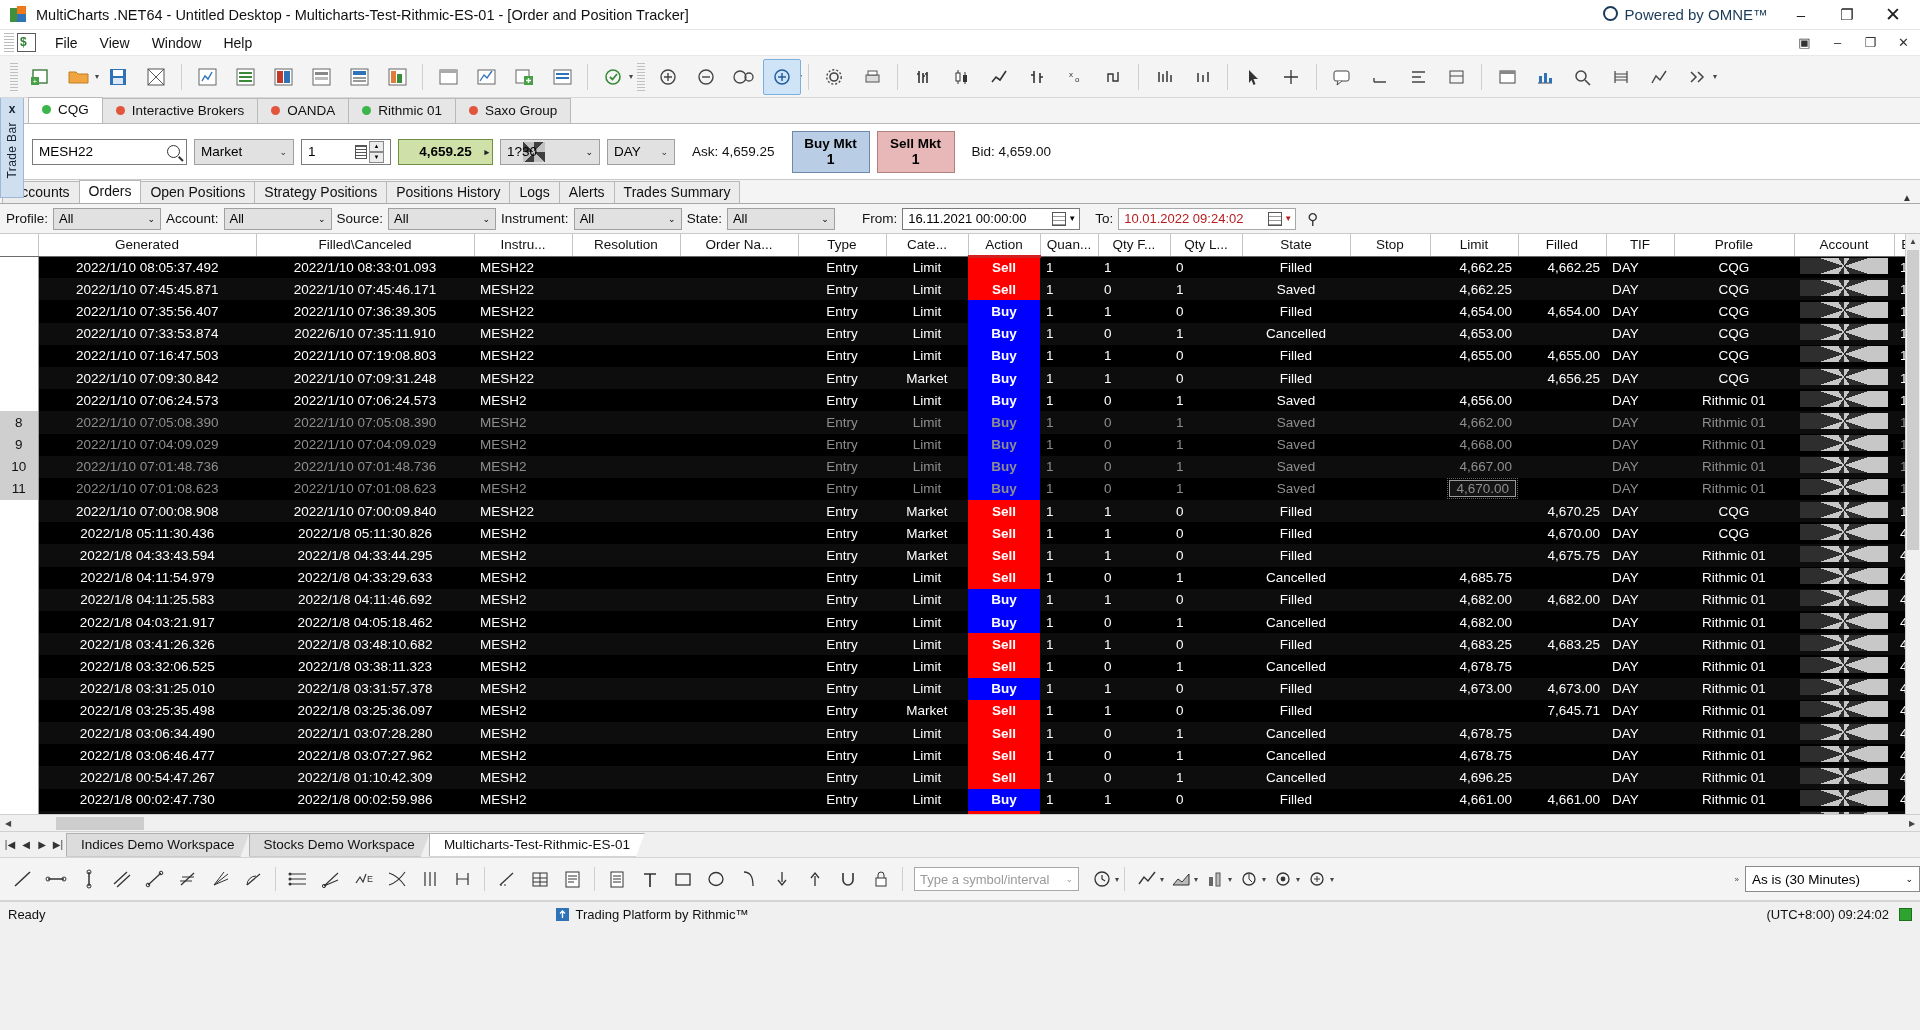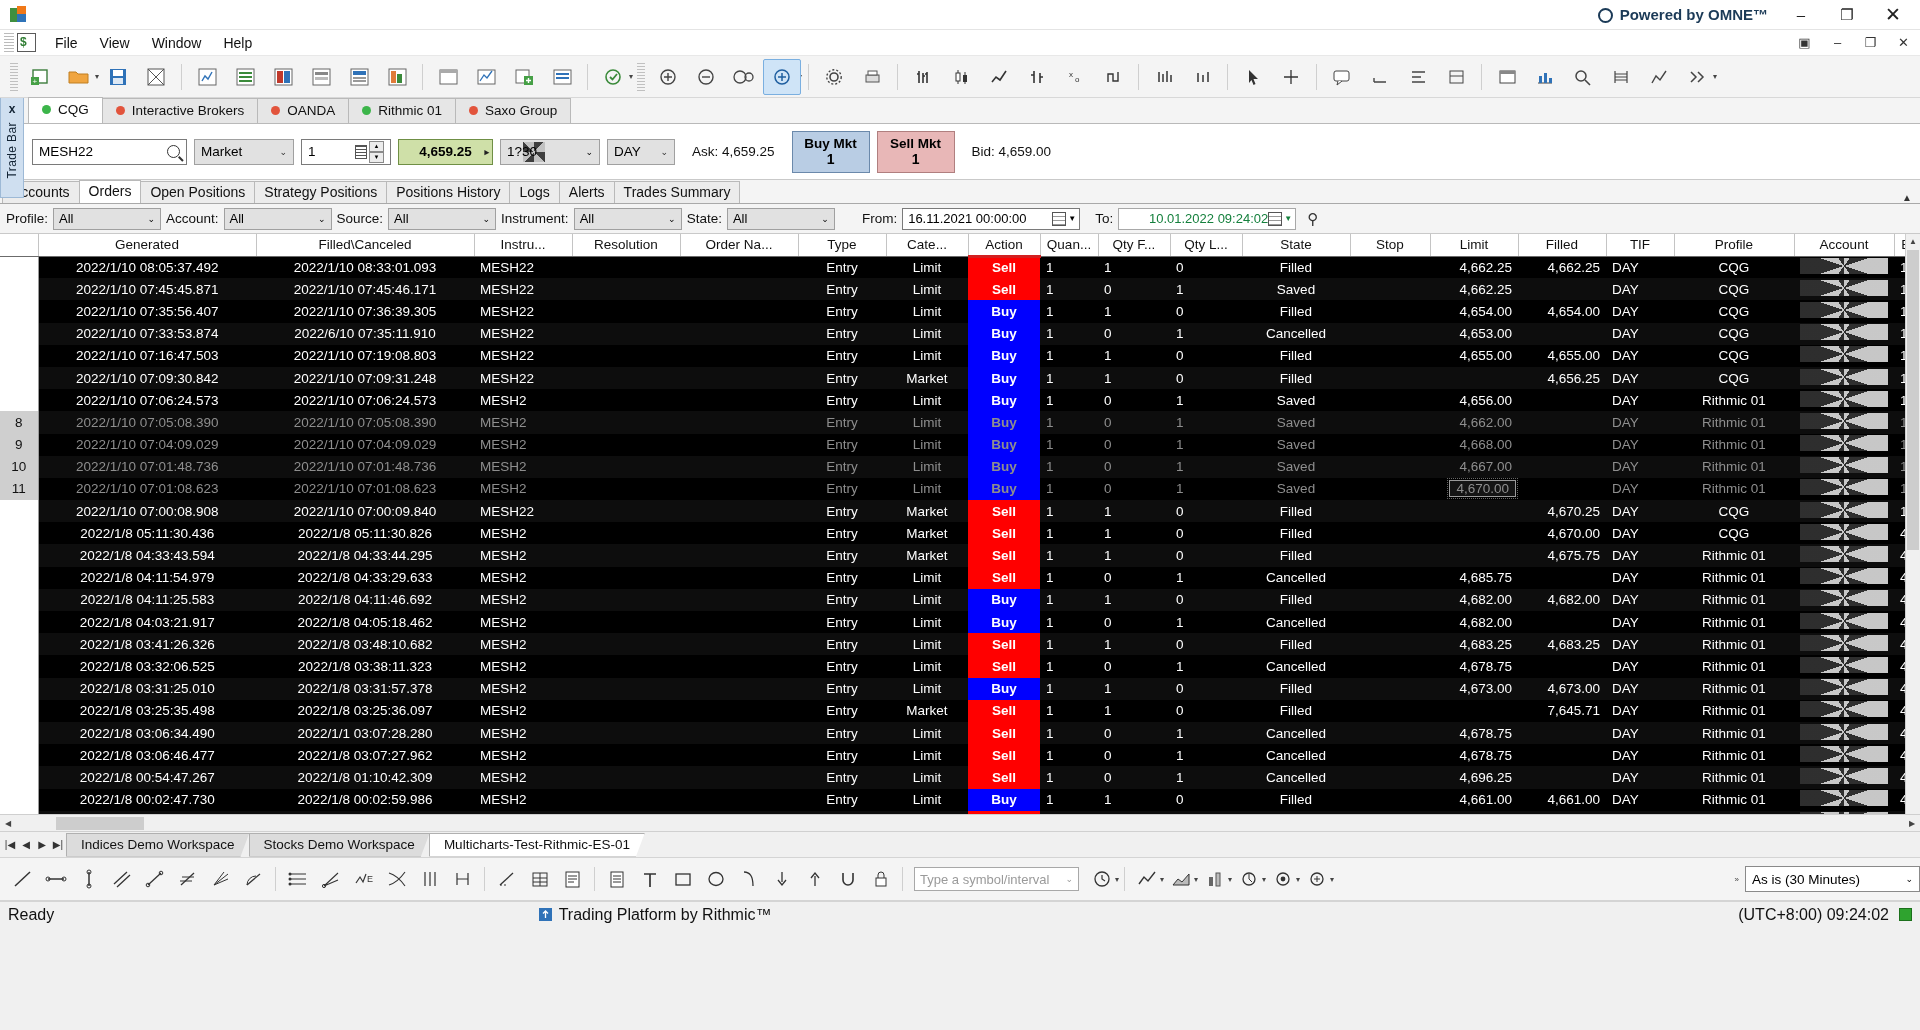--- a/index.html
+++ b/index.html
@@ -18,22 +18,22 @@
   .titlebar{
     height:30px; background:#ffffff; display:flex; align-items:center;
     padding:0 4px; border-bottom:1px solid #e4e4e4; position:relative;
   }
   .app-icon{ width:18px;height:18px; margin:0 8px 0 6px; position:relative; flex:none;}
   .app-icon i{position:absolute;display:block;}
   .app-icon i:nth-child(1){left:0;top:2px;width:7px;height:14px;background:#3f8f3f;}
   .app-icon i:nth-child(2){left:7px;top:0px;width:9px;height:8px;background:#f07818;}
   .app-icon i:nth-child(3){left:7px;top:8px;width:9px;height:8px;background:#2f73b8;}
   .title-text{ font-size:14.5px; color:#111; white-space:nowrap;}
-  .omne{ margin-left:auto; display:flex; align-items:flex-end; gap:7px; padding-right:10px;
-         font-size:15px; font-weight:bold; color:#1b3a57;}
+  .omne{ margin-left:auto; display:flex; align-items:flex-start; gap:7px; padding-right:10px;
+         font-size:15px; font-weight:normal; color:#1b3a57;}
   .omne .ring{width:15px;height:15px;border:2.4px solid #1b3a57;border-radius:50%;display:inline-block;}
   .winbtns{display:flex; align-items:center; gap:0;}
   .winbtn{width:46px;height:30px;display:flex;align-items:center;justify-content:center;color:#222;font-size:15px;}
   .winbtn.close{font-size:19px;}
 
   
   .menubar{
     height:26px; background:#ffffff; display:flex; align-items:center; gap:0;
     border-bottom:1px solid #e8e8e8; padding-left:4px; position:relative;
   }
@@ -138,21 +138,21 @@
   .flabel{font-size:13.5px;color:#111;white-space:nowrap;}
   .fsel{
     height:22px;width:108px;border:1px solid #a0a0a0;background:#e1e1e1;
     display:flex;align-items:center;justify-content:space-between;padding:0 5px;font-size:13px;
   }
   .fsel .v{font-size:9px;}
   .dtfld{
     height:22px;width:178px;border:1px solid #7a7a7a;background:#fff;
     display:flex;align-items:center;justify-content:space-between;padding:0 3px 0 5px;font-size:13px;
   }
-  .dtfld.dis{color:#15803d;border-color:#a8a8a8;justify-content:flex-end;}
+  .dtfld.dis{color:#b91c1c;border-color:#a8a8a8;}
   .cal{width:14px;height:14px;border:1px solid #555;background:
      repeating-linear-gradient(to bottom,#fff 0 3px,#999 3px 4px);flex:none;}
   .pin{margin-left:6px;font-size:15px;color:#333;}
 
   
   .grid-wrap{position:relative;background:#000;height:580px;overflow:hidden;}
   table.grid{border-collapse:collapse;table-layout:fixed;width:1905px;}
   table.grid th{
     background:#fff;color:#111;font-size:13.5px;font-weight:normal;
     height:22px;border-right:1px solid #c4c4c4;border-bottom:1px solid #6b6b6b;
@@ -215,36 +215,37 @@
     display:flex;align-items:center;justify-content:space-between;padding:0 5px;font-size:13px;margin:0 6px;
   }
   .interval-sel{
     height:26px;width:175px;border:1px solid #8a8a8a;background:#fff;
     display:flex;align-items:center;justify-content:space-between;padding:0 6px;font-size:13.5px;
   }
 
   
   .statusbar{
     height:26px;background:#f0f0f0;border-top:1px solid #d4d4d4;
-    display:flex;align-items:center;padding:0 8px;font-size:16px;color:#111;
+    display:flex;align-items:center;padding:0 8px;font-size:13px;color:#111;
   }
   .statusbar .mid{margin-left:auto;margin-right:auto;display:flex;align-items:center;gap:6px;}
   .statusbar .right{margin-left:auto;display:flex;align-items:center;gap:10px;}
   .greenbox{width:13px;height:13px;background:#2fa32f;border:1px solid #1c701c;}
   svg{display:block;}
 </style>
 </head>
 <body>
 
 <div class="titlebar">
   <div class="app-icon">
       <i></i>
       <i></i>
       <i></i>
     </div>
+  <div class="title-text">MultiCharts .NET64 - Untitled Desktop - Multicharts-Test-Rithmic-ES-01 - [Order and Position Tracker]</div>
   <div class="omne">
     <span class="ring"></span>
     <span>Powered by OMNE™</span>
   </div>
   <div class="winbtns">
     <div class="winbtn">–</div>
     <div class="winbtn">❐</div>
     <div class="winbtn close">✕</div>
   </div>
 </div>

